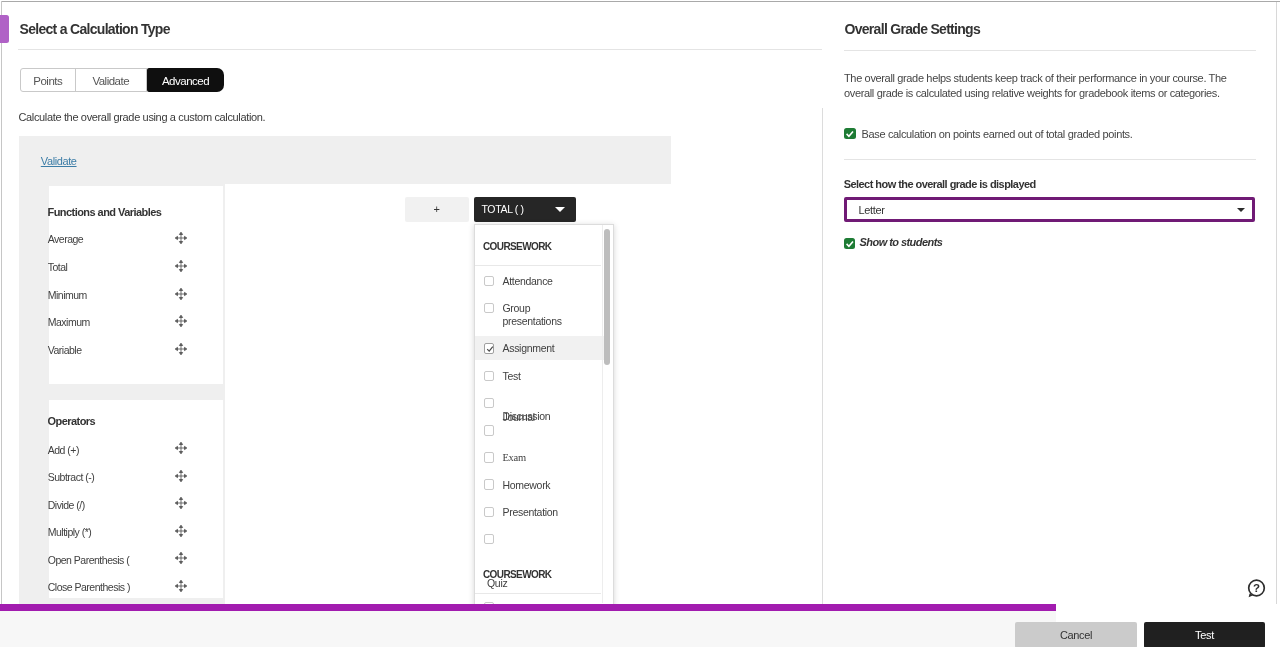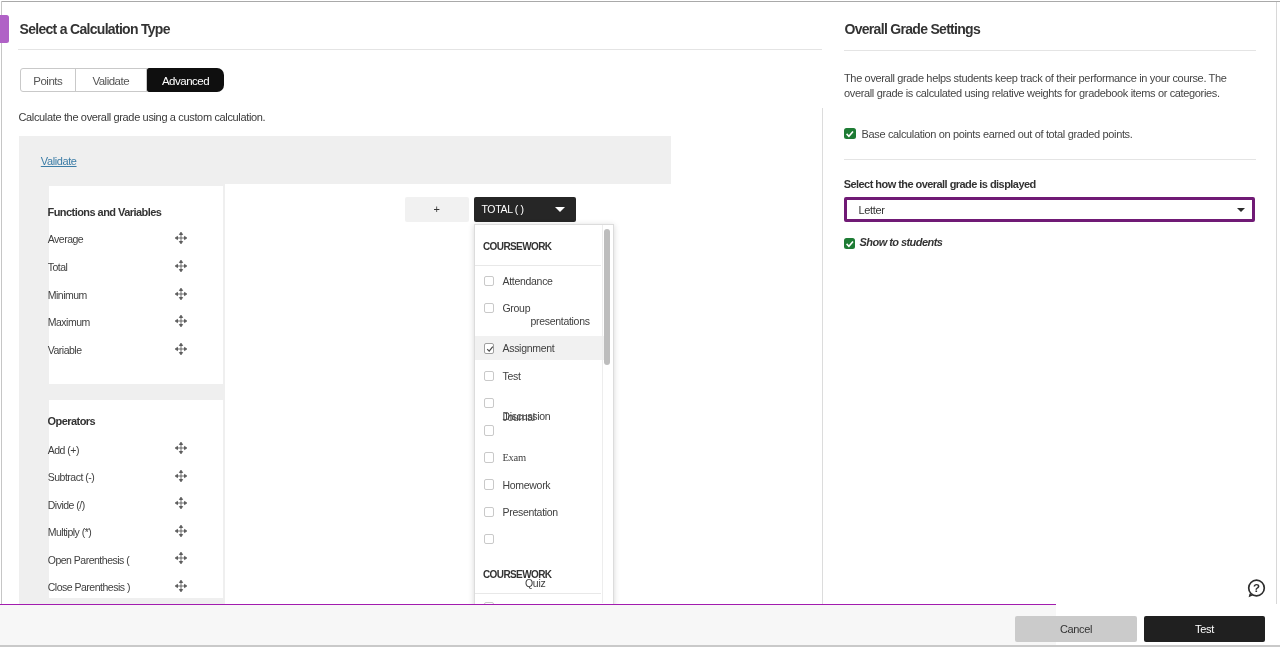--- a/index.html
+++ b/index.html
@@ -177,40 +177,40 @@
 <div class="abs" style="left:454.5px;top:88px;width:140.5px;height:400px;background:#fff;border:1px solid #dcdcdc;box-sizing:border-box;box-shadow:0 1px 6px rgba(0,0,0,0.16);"></div>
 <div class="abs" style="left:455.5px;top:200.3px;width:129px;height:23.4px;background:#f1f1f1;"></div>
 <div class="abs" style="left:582.5px;top:89px;width:1px;height:378px;background:#ededed;"></div>
 <div class="abs" style="left:585px;top:93px;width:6px;height:136px;background:#bdbdbd;border-radius:3px;"></div>
 <div class="abs b10" style="left:464px;top:105px;">COURSEWORK</div>
 <div class="hr" style="left:455.5px;top:128.5px;width:126.5px;background:#e8e8e8;"></div>
 <div class="abs t10" style="left:483.5px;top:140.12px;letter-spacing:-0.3px;">Attendance</div>
 <div class="cb" style="left:464.6px;top:139.89999999999998px;"></div>
 <div class="abs t10" style="left:483.5px;top:167.12px;letter-spacing:-0.3px;">Group</div>
 <div class="cb" style="left:464.6px;top:166.89999999999998px;"></div>
-<div class="abs t10" style="left:483.5px;top:180.42000000000002px;letter-spacing:-0.3px;margin-left:28px;">presentations</div>
+<div class="abs t10" style="left:483.5px;top:180.42000000000002px;letter-spacing:-0.3px;">presentations</div>
 <div class="abs t10" style="left:483.5px;top:207.42000000000002px;letter-spacing:-0.3px;">Assignment</div>
 <div class="cb" style="left:464.6px;top:207.2px;border:1px solid #9f9f9f;">
       <svg width="8" height="8" viewBox="0 0 8 8" style="position:absolute;left:1px;top:1px;">
         <path d="M1.2 4.2 L3.2 6.2 L6.8 1.6" stroke="#4a4a4a" stroke-width="1.2" fill="none"></path>
       </svg>
     </div>
 <div class="abs t10" style="left:483.5px;top:234.82px;letter-spacing:-0.3px;">Test</div>
 <div class="cb" style="left:464.6px;top:234.59999999999997px;"></div>
 <div class="abs t10" style="left:483.5px;top:275px;letter-spacing:-0.3px;">Discussion</div>
 <div class="cb" style="left:464.6px;top:261.79999999999995px;"></div>
 <div class="abs t10" style="left:483.5px;top:276px;letter-spacing:-0.3px;">Journal</div>
 <div class="cb" style="left:464.6px;top:289.0px;"></div>
 <div class="abs t10" style="left:483.5px;top:316.42px;letter-spacing:-0.3px;font-family:Liberation Serif, serif;">Exam</div>
 <div class="cb" style="left:464.6px;top:316.2px;"></div>
 <div class="abs t10" style="left:483.5px;top:343.62px;letter-spacing:-0.3px;">Homework</div>
 <div class="cb" style="left:464.6px;top:343.4px;"></div>
 <div class="abs t10" style="left:483.5px;top:370.82000000000005px;letter-spacing:-0.3px;">Presentation</div>
 <div class="cb" style="left:464.6px;top:370.6px;"></div>
-<div class="abs t10" style="left:506px;top:398.02px;letter-spacing:-0.3px;margin-top:44px;">Quiz</div>
+<div class="abs t10" style="left:468px;top:398.02px;letter-spacing:-0.3px;margin-top:44px;">Quiz</div>
 <div class="cb" style="left:464.6px;top:397.79999999999995px;"></div>
 <div class="abs b10" style="left:464px;top:433.29999999999995px;">COURSEWORK</div>
 <div class="hr" style="left:455.5px;top:457.20000000000005px;width:126.5px;background:#e8e8e8;"></div>
 <div class="cb" style="left:464.6px;top:465.6px;"></div>
 </div>
 <div class="abs" style="left:822px;top:108px;width:1px;height:496px;background:#dcdcdc;"></div>
 <div class="abs h14" style="left:844.5px;top:22px;">Overall Grade Settings</div>
 <div class="hr" style="left:844px;top:49.5px;width:412px;"></div>
 <div class="abs t11" style="left:844px;top:71px;line-height:15.2px;">The overall grade helps students keep track of their performance in your course. The<br>overall grade is calculated using relative weights for gradebook items or categories.</div>
 <div class="gcb" style="left:844px;top:127.5px;">
@@ -229,20 +229,20 @@
     <svg width="11.5" height="11.5" viewBox="0 0 11.5 11.5" style="position:absolute;left:0;top:0;">
       <path d="M2.6 5.9 L4.9 8.2 L9 3.4" stroke="#fff" stroke-width="1.6" fill="none"></path>
     </svg>
   </div>
 <div class="abs b11" style="left:859.5px;top:235.7px;font-style:italic;">Show to students</div>
 <svg class="abs" style="left:1246px;top:578px;" width="21" height="21" viewBox="0 0 21 21">
 <circle cx="10.5" cy="10" r="7.8" fill="none" stroke="#2d2d2d" stroke-width="1.7"></circle>
 <path d="M3.6 15.5 L2.6 19.3 L7.2 17.3 Z" fill="#2d2d2d"></path>
 <text x="10.5" y="13.6" font-family="Liberation Sans" font-size="11.5" font-weight="bold" fill="#2d2d2d" text-anchor="middle">?</text>
 </svg>
-<div class="abs" style="left:0;top:604px;width:1056px;height:43px;background:#f7f7f7;border-top:1px solid #a21caf;box-sizing:border-box;z-index:5;">
+<div class="abs" style="left:0;top:604px;width:1056px;height:43px;background:#f7f7f7;border-top:7px solid #a21caf;box-sizing:border-box;z-index:5;">
 <div class="abs" style="left:0;top:40px;width:1280px;height:2px;background:#c9c9c9;"></div>
 <div class="abs" style="left:1015px;top:11px;width:122px;height:25.5px;background:#cbcbcb;border-radius:2px;display:flex;align-items:center;justify-content:center;">
       <span class="t11" style="color:#333;">Cancel</span>
     </div>
 <div class="abs" style="left:1144px;top:11px;width:121px;height:25.5px;background:#202020;border-radius:2px;display:flex;align-items:center;justify-content:center;">
       <span class="t11" style="color:#fff;">Test</span>
     </div>
 </div>
 </body></html>

